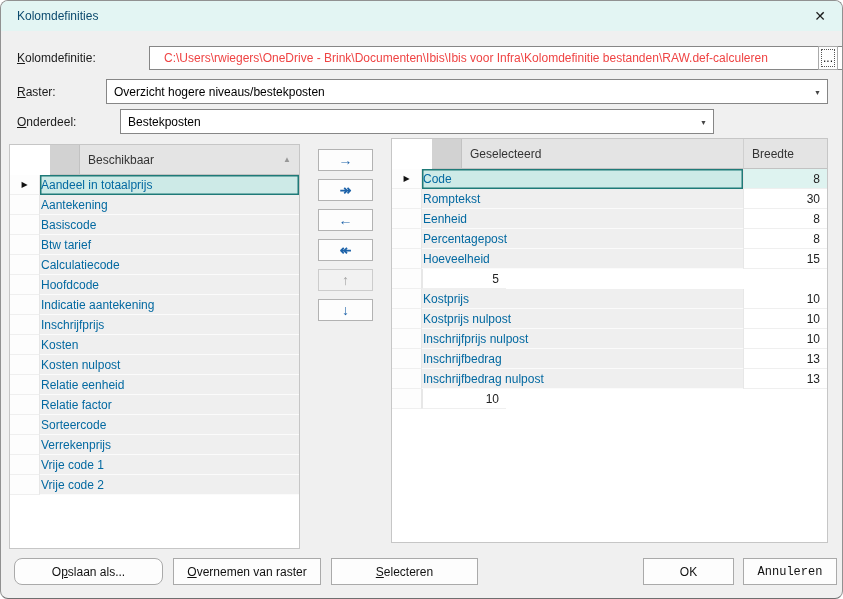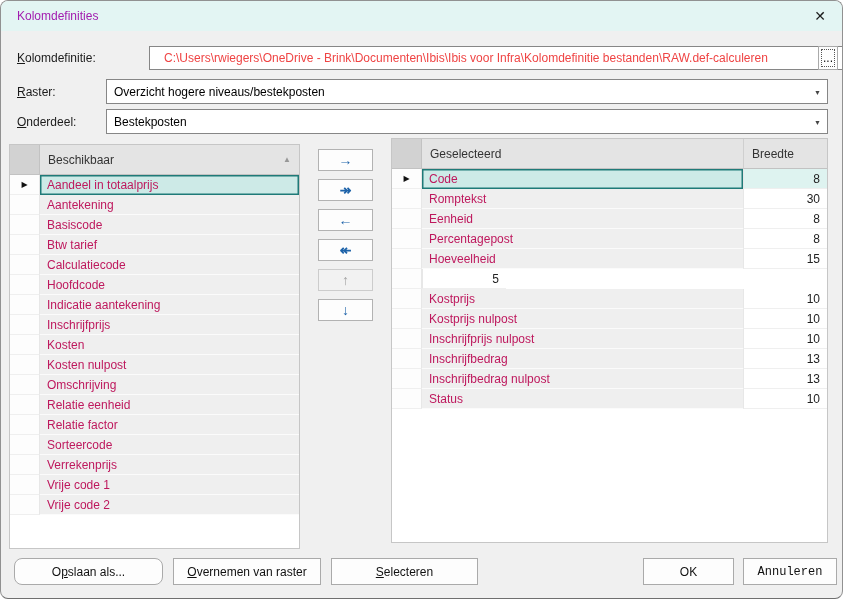--- a/index.html
+++ b/index.html
@@ -1,45 +1,45 @@
 <!DOCTYPE html>
 <html style="--titlebar: #e3f5f3; --selbg: #cdeae7; --selborder: #1f7a78; --selwbg: #def3f0; --accent: #1e63a9;"><head>
 <meta charset="utf-8">
 <style>
   html,body { margin:0; padding:0; background:#fff; }
   body { width:843px; height:599px; font-family:"Liberation Sans", sans-serif; font-size:12px; color:#1a1a1a; }
   .dialog { position:relative; width:843px; height:599px; box-sizing:border-box;
             background:#f0f0f0; border:1px solid #919191; border-bottom-color:#6f6f6f;
             border-radius:8px; overflow:hidden; }
   .titlebar { position:absolute; left:0; top:0; width:100%; height:30px; background:var(--titlebar,#e3f5f3); }
-  .title { position:absolute; left:16px; top:0; line-height:30px; color:#a21caf; }
+  .title { position:absolute; left:16px; top:0; line-height:30px; color:#0c4a6e; }
   .close-btn { position:absolute; right:9px; top:3px; width:26px; height:24px; display:flex;
                align-items:center; justify-content:center; font-size:14px; color:#1b1b1b; cursor:default; }
   .flabel { position:absolute; left:16px; display:flex; align-items:center; color:#1b1b1b; }
   .textinput { position:absolute; border:1px solid #868686; background:#fff; padding:0 14px;
                font:12px "Liberation Sans", sans-serif; color:#ef4444; box-sizing:border-box;margin-left:43px; }
   .btn { position:absolute; background:#fdfdfd; border:1px solid #aaaaaa; box-sizing:border-box;
          display:flex; align-items:center; justify-content:center; color:#111;
          font:12px "Liberation Sans", sans-serif; }
   .browse { outline:1px dotted #555; outline-offset:-4px; }
   .combo { position:absolute; background:#fff; border:1px solid #868686; box-sizing:border-box;
            display:flex; align-items:center; padding:0 22px 0 7px; color:#000; }
   .combo .dd { position:absolute; right:6px; top:50%; transform:translateY(-50%); font-size:7px; color:#454545; }
   .grid { position:absolute; background:#fff; border:1px solid #c6c6c6; box-sizing:border-box; overflow:hidden; }
-  .ghead { display:flex; height:30px; }
+  .ghead { display:flex; height:30px;margin-left:40px; }
   .gcorner { flex:0 0 30px; background:#d2d2d2; border-right:1px solid #c2c2c2; border-bottom:1px solid #c2c2c2; box-sizing:border-box; }
   .ghcell { flex:1; background:#e4e4e4; border-bottom:1px solid #c2c2c2; display:flex; align-items:center;
             padding:0 8px; color:#333; box-sizing:border-box; }
   .ghcell.wcol { flex:0 0 84px; border-left:1px solid #cfcfcf; }
   .sort-arrow { margin-left:auto; font-size:8px; color:#979797; }
   .grow { display:flex; height:20px; }
   .gmark { flex:0 0 30px; background:#fdfdfd; border-right:1px solid #e7e7e7; border-bottom:1px solid #efefef;
            display:flex; align-items:center; justify-content:center; font-size:8px; color:#111; box-sizing:border-box; }
   .gname { flex:1; background:#efefef; border-bottom:1px solid #fbfbfb; display:flex; align-items:center;
-           padding:0 7px; color:#be185d; box-sizing:border-box; white-space:nowrap; overflow:hidden; }
+           padding:0 1px; color:#0369a1; box-sizing:border-box; white-space:nowrap; overflow:hidden; }
   .gname.sel { background:var(--selbg,#cdeae7); box-shadow:inset 0 0 0 1.5px var(--selborder,#1f7a78); border-bottom:none; }
   .gwidth { flex:0 0 84px; background:#fff; border-left:1px solid #e7e7e7; border-bottom:1px solid #efefef;
             display:flex; align-items:center; justify-content:flex-end; padding:0 7px; color:#222; box-sizing:border-box; }
   .gwidth.sel { background:var(--selwbg,#def3f0); }
   .transfer { position:absolute; left:317px; top:148px; width:55px; display:flex; flex-direction:column; gap:8px; }
   .tbtn { width:55px; height:22px; background:#fdfdfd; border:1px solid #b2b2b2; box-sizing:border-box;
           display:flex; align-items:center; justify-content:center; color:var(--accent,#1e63a9);
           font-size:14px; font-weight:bold; line-height:1; }
   .tbtn.disabled { color:#a3a3a3; background:#f2f2f2; border-color:#cccccc; }
   u { text-decoration:underline; }
@@ -58,21 +58,21 @@
   <input class="textinput" style="left: 105px; top: 45px; width: 707px; height: 24px;" value="C:\Users\rwiegers\OneDrive - Brink\Documenten\Ibis\Ibis voor Infra\Kolomdefinitie bestanden\RAW.def-calculeren">
   <div class="btn browse" style="left:817px; top:45px; width:20px; height:24px;">...</div>
 
   <div class="flabel" style="top:78px; height:25px;"><u>R</u>aster:</div>
   <div class="combo" style="left:105px; top:78px; width:722px; height:25px;">
     <span>Overzicht hogere niveaus/bestekposten</span>
     <span class="dd">▼</span>
   </div>
 
   <div class="flabel" style="top:108px; height:25px;"><u>O</u>nderdeel:</div>
-  <div class="combo" style="left:105px; top:108px; width:722px; height:25px;">
+  <div class="combo" style="left:119px; top:108px; width:594px; height:25px;">
     <span>Bestekposten</span>
     <span class="dd">▼</span>
   </div>
 
   <div class="grid" style="left:8px; top:143px; width:291px; height:405px;">
     <div class="ghead">
       <div class="gcorner"></div>
       <div class="ghcell">
         <span>Beschikbaar</span>
         <span class="sort-arrow">▲</span>
@@ -116,24 +116,20 @@
         <div class="grow">
           <div class="gmark"></div>
           <div class="gname">Kosten</div>
         </div>
         <div class="grow">
           <div class="gmark"></div>
           <div class="gname">Kosten nulpost</div>
         </div>
         <div class="grow">
           <div class="gmark"></div>
-          <div class="gname">Omschrijving</div>
-        </div>
-        <div class="grow">
-          <div class="gmark"></div>
           <div class="gname">Relatie eenheid</div>
         </div>
         <div class="grow">
           <div class="gmark"></div>
           <div class="gname">Relatie factor</div>
         </div>
         <div class="grow">
           <div class="gmark"></div>
           <div class="gname">Sorteercode</div>
         </div>
@@ -235,21 +231,20 @@
           <div class="gname">Inschrijfbedrag</div>
           <div class="gwidth">13</div>
         </div>
         <div class="grow">
           <div class="gmark"></div>
           <div class="gname">Inschrijfbedrag nulpost</div>
           <div class="gwidth">13</div>
         </div>
         <div class="grow">
           <div class="gmark"></div>
-          <div class="gname">Status</div>
           <div class="gwidth">10</div>
         </div>
       </div>
   </div>
 
   <div class="btn" style="left:13px; top:557px; width:149px; height:27px;border-radius:8px;">O<u>p</u>slaan als...</div>
   <div class="btn" style="left:172px; top:557px; width:148px; height:27px;"><u>O</u>vernemen van raster</div>
   <div class="btn" style="left:330px; top:557px; width:147px; height:27px;"><u>S</u>electeren</div>
   <div class="btn" style="left:642px; top:557px; width:91px; height:27px;">OK</div>
   <div class="btn" style="left:742px; top:557px; width:94px; height:27px;font-family:Liberation Mono, monospace;">Annuleren</div>

